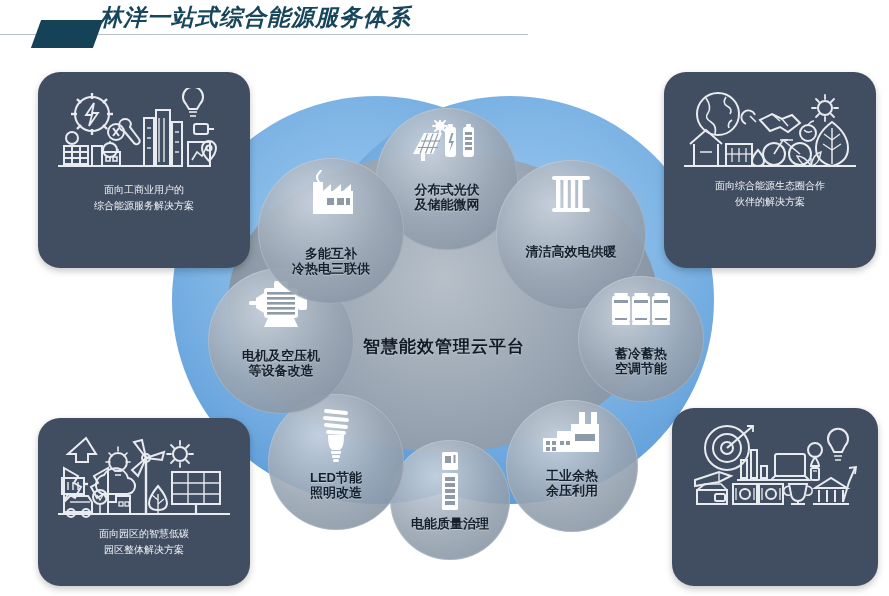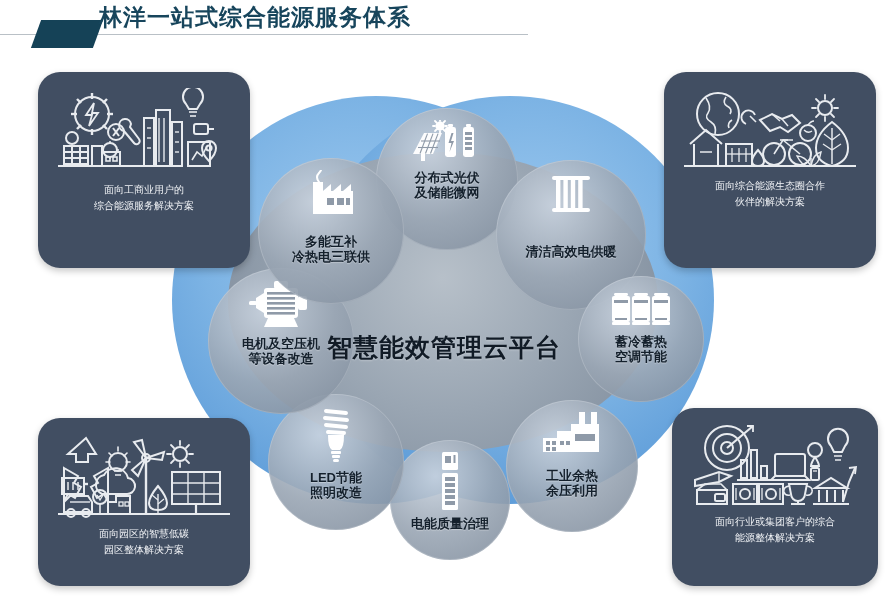--- a/index.html
+++ b/index.html
@@ -4,21 +4,21 @@
 <style>
   html,body{margin:0;padding:0;}
   body{
     width:889px;height:596px;
     background:#ffffff;
     font-family:"Liberation Sans","DejaVu Sans",sans-serif;
     overflow:hidden;
     position:relative;
   }
   
-  #header{position:absolute;left:0;top:0;width:889px;height:56px;}
+  #header{position:absolute;left:0;top:0;width:889px;height:56px;font-style:italic;}
   #header-rule{position:absolute;left:0;top:34px;width:528px;height:1px;background:#b9c0c6;}
   #header-mark{
     position:absolute;left:36px;top:20px;width:62px;height:28px;
     background:#154257;
     transform:skewX(-20deg);
   }
   #header-title{
     position:absolute;left:99px;top:2px;
     font-size:23px;font-weight:bold;color:#17455c;
     letter-spacing:1px;white-space:nowrap;
@@ -46,42 +46,42 @@
     position:absolute;border-radius:50%;
     background:radial-gradient(circle at 38% 30%, rgba(200,210,222,.92) 0%, rgba(154,166,180,.90) 52%, rgba(126,139,155,.90) 100%);
     box-shadow:inset 0 0 0 1px rgba(255,255,255,.18);
     display:flex;flex-direction:column;align-items:center;
     justify-content:flex-start;
     text-align:center;
   }
   .petal .glyph{margin-top:12px;line-height:0;}
   .petal .plabel{
     font-size:13px;font-weight:bold;color:#14202c;
-    line-height:1.18;margin-top:6px;
+    line-height:1.18;margin-top:18px;
     text-shadow:0 1px 1px rgba(255,255,255,.35);
     white-space:pre-line;
   }
 
   #petal-pv   {left:376px;top:108px;width:142px;height:142px;}
   #petal-heat {left:496px;top:160px;width:150px;height:150px;}
   #petal-cool {left:578px;top:276px;width:126px;height:126px;}
   #petal-waste{left:506px;top:400px;width:132px;height:132px;}
   #petal-pq   {left:390px;top:440px;width:120px;height:120px;text-align:right;}
   #petal-led  {left:268px;top:394px;width:136px;height:136px;}
   #petal-motor{left:208px;top:268px;width:146px;height:146px;}
   #petal-multi{left:258px;top:158px;width:146px;height:146px;gap:12px;}
 
   
   #hub{
     position:absolute;left:318px;top:258px;width:252px;height:178px;
     display:flex;align-items:center;justify-content:center;
     pointer-events:none;
   }
   #hub-title{
-    font-size:25px;font-weight:bold;color:#111b26;
+    font-size:17px;font-weight:bold;color:#111b26;
     line-height:1.45;text-align:center;letter-spacing:1px;
     text-shadow:0 1px 2px rgba(255,255,255,.3);
   }
 
   
   .card{
     position:absolute;
     background:#414e62;
     border-radius:22px;
     display:flex;flex-direction:column;align-items:center;
@@ -624,15 +624,13 @@
             <line x1="152" y1="66" x2="152" y2="78"></line>
           </g>
         <line x1="122" y1="80" x2="158" y2="80" stroke-width="2.2"></line>
       </g>
       <g>
         <path d="M152 78 L158 58 L164 44" stroke-width="2"></path>
         <path d="M158 44 L165 43 L164 50" stroke-width="1.8"></path>
       </g>
     </svg>
   </span>
-  <span class="ctext">面向行业或集团客户的综合
-能源整体解决方案</span>
 </div>
 
 </body></html>

